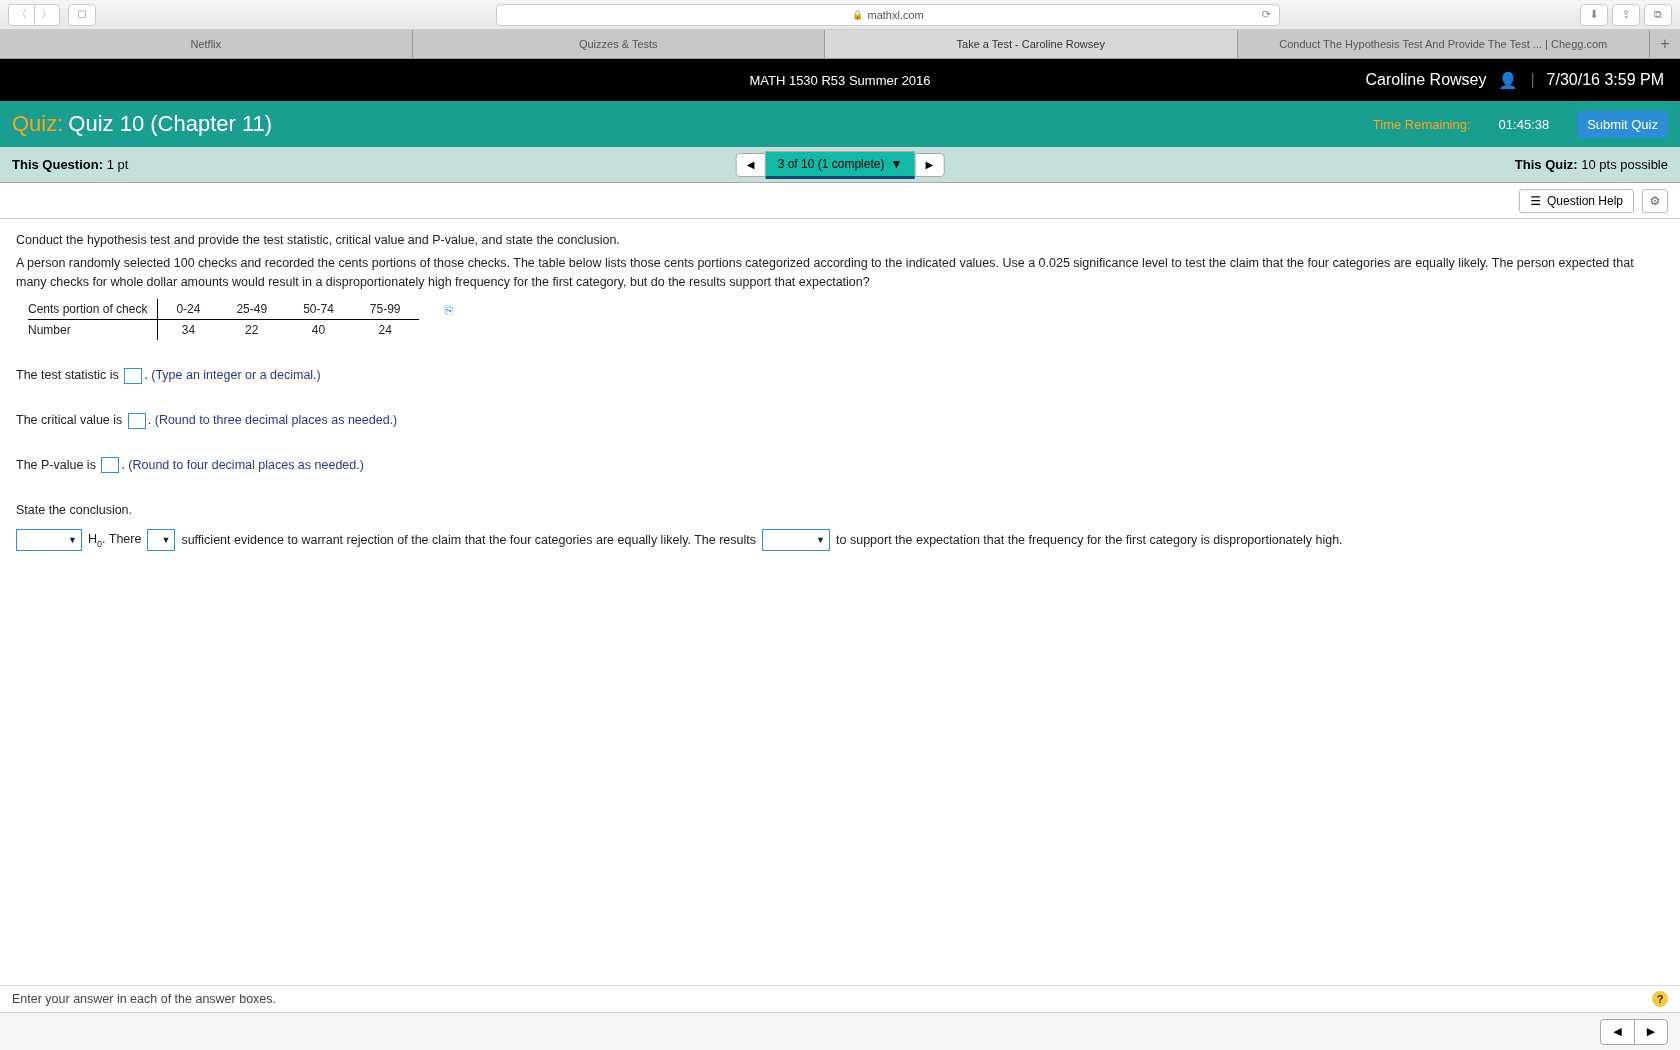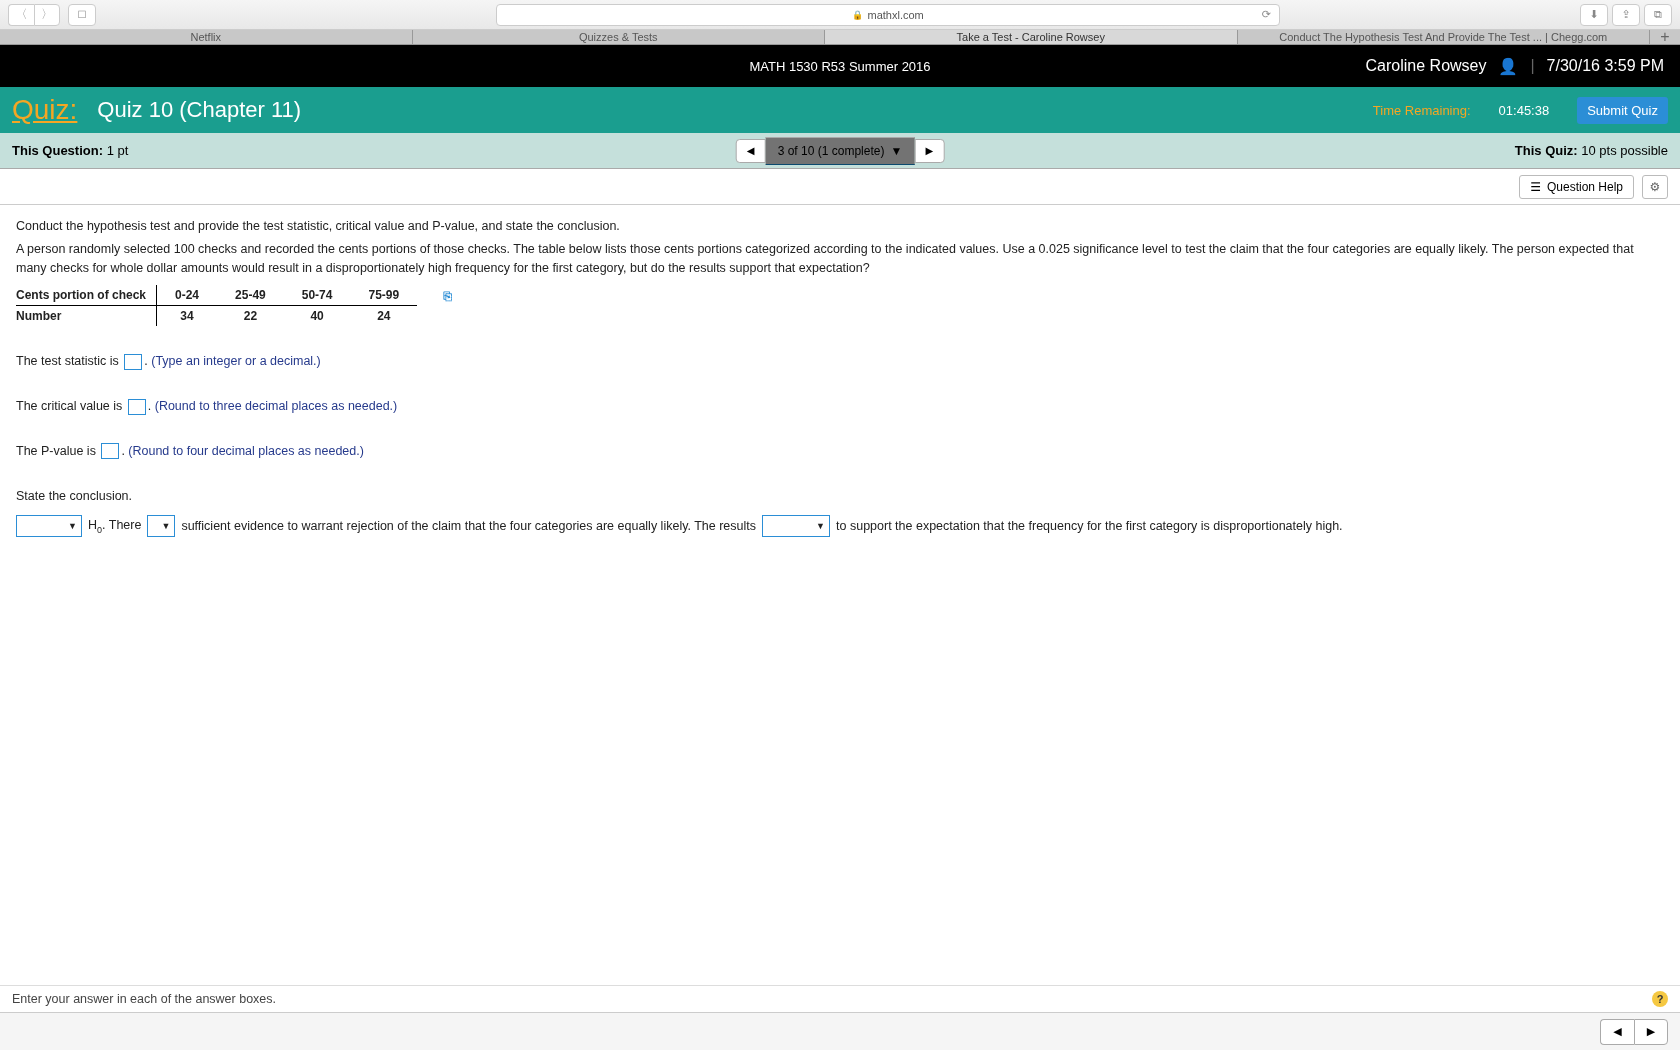--- a/index.html
+++ b/index.html
@@ -11,56 +11,56 @@
 .nav-btn:first-child { border-radius: 4px 0 0 4px; margin-right: 0; border-right: 0; }
 .nav-btn:nth-child(2) { border-radius: 0 4px 4px 0; margin-right: 8px; }
 .sidebar-toggle { width: 28px; height: 22px; background: #fff; border: 1px solid #ccc; border-radius: 4px; display: flex; align-items: center; justify-content: center; color: #888; font-size: 10px; }
 .url-bar { flex: 1; height: 22px; background: #fff; border: 1px solid #ccc; border-radius: 4px; margin: 0 8px 0 400px; margin-right: 300px; display: flex; align-items: center; padding: 0 10px; font-size: 11px; color: #555; justify-content: center; position: relative; }
 .url-bar .lock { font-size: 9px; margin-right: 4px; color: #888; }
 .url-bar .reload { position: absolute; right: 8px; color: #888; font-size: 11px; }
 .toolbar-right { display: flex; gap: 4px; }
 .toolbar-btn { width: 28px; height: 22px; background: #fff; border: 1px solid #ccc; border-radius: 4px; display: flex; align-items: center; justify-content: center; color: #888; font-size: 11px; }
 
 
-.tab-bar { background: #bef264; height: 15px; display: flex; border-bottom: 1px solid #999; text-align: right; }
+.tab-bar { background: #bef264; height: 29px; display: flex; border-bottom: 1px solid #999; text-align: right; }
 .tab { flex: 1; border-right: 1px solid #999; display: flex; align-items: center; justify-content: center; font-size: 11px; color: #555; background: #c8c8c8; cursor: pointer; }
 .tab.active { background: #d8d8d8; color: #333; }
 .tab-add { width: 30px; display: flex; align-items: center; justify-content: center; color: #666; background: #c8c8c8; }
 
 
 .black-header { background: #000; height: 42px; display: flex; align-items: center; justify-content: center; color: #fff; font-size: 13px; position: relative; }
 .black-header .user-info { position: absolute; right: 16px; display: flex; align-items: center; gap: 12px; font-size: 16px; }
 .black-header .user-info .sep { color: #666; }
 
 
 .teal-header { background: #1a9e8f; height: 46px; display: flex; align-items: center; padding: 0 12px; color: #fff; position: relative; }
-.teal-header .quiz-label { color: #f5a623; font-size: 28px; font-weight: 500; margin-right: 20px; text-decoration: underline; }
+.teal-header .quiz-label { color: #f5a623; font-size: 22px; font-weight: 500; margin-right: 5px; }
 .teal-header .quiz-title { font-size: 22px; font-weight: 400; }
 .teal-header .right { position: absolute; right: 12px; display: flex; align-items: center; gap: 28px; font-size: 13px; }
 .teal-header .time-label { color: #f5a623; }
 .submit-btn { background: #2b8ed6; color: #fff; border: none; padding: 6px 10px; border-radius: 3px; font-size: 13px; cursor: pointer; }
 
 
 .question-bar { background: #c5e0db; height: 36px; display: flex; align-items: center; padding: 0 12px; font-size: 13px; position: relative; border-bottom: 1px solid #aaa; }
 .question-bar .center { position: absolute; left: 50%; transform: translateX(-50%); display: flex; align-items: center; }
 .q-nav-btn { width: 30px; height: 24px; background: #fff; border: 1px solid #aaa; display: flex; align-items: center; justify-content: center; cursor: pointer; font-size: 10px; }
 .q-nav-btn:first-child { border-radius: 4px 0 0 4px; }
 .q-nav-btn:last-child { border-radius: 0 4px 4px 0; }
-.q-counter { height: 28px; background: #737373; border-top: 1px solid #aaa; border-bottom: 1px solid #0c4a6e; display: flex; align-items: center; padding: 0 12px; font-size: 12px; gap: 6px; }
+.q-counter { height: 28px; background: #14b8a6; border-top: 1px solid #aaa; border-bottom: 3px solid #0c4a6e; display: flex; align-items: center; padding: 0 12px; font-size: 12px; gap: 6px; }
 .question-bar .right { position: absolute; right: 12px; }
 
 
 .help-bar { height: 36px; display: flex; align-items: center; justify-content: flex-end; padding: 0 12px; border-bottom: 1px solid #ccc; gap: 8px; }
 .help-btn { height: 24px; background: #fff; border: 1px solid #bbb; border-radius: 3px; padding: 0 10px; display: flex; align-items: center; gap: 6px; font-size: 12px; cursor: pointer; }
 .gear-btn { width: 26px; height: 24px; background: #fff; border: 1px solid #bbb; border-radius: 3px; display: flex; align-items: center; justify-content: center; font-size: 12px; cursor: pointer; color: #666; }
 
 
 .content { padding: 12px 16px; font-size: 12.5px; color: #222; line-height: 1.5; }
 .content p { margin-bottom: 4px; }
-.data-table { margin: 8px 0 12px; border-collapse: collapse; font-size: 12px; font-weight: bold; }
+.data-table { margin: 8px 12px 12px; border-collapse: collapse; font-size: 12px; }
 .data-table td { padding: 1px 18px; text-align: center; }
 .data-table tr:first-child td { border-bottom: 1px solid #000; }
 .data-table tr td:first-child { text-align: left; border-right: 1px solid #000; padding-left: 0; padding-right: 10px; }
 .copy-icon { color: #2b8ed6; font-size: 11px; margin-left: 8px; cursor: pointer; }
 
 .answer-line { margin: 26px 0; }
 .inline-input { display: inline-block; width: 18px; height: 16px; border: 1px solid #2b8ed6; vertical-align: middle; margin: 0 2px; }
 .hint { color: #263a8c; }
 
 .conclusion { margin-top: 14px; }

